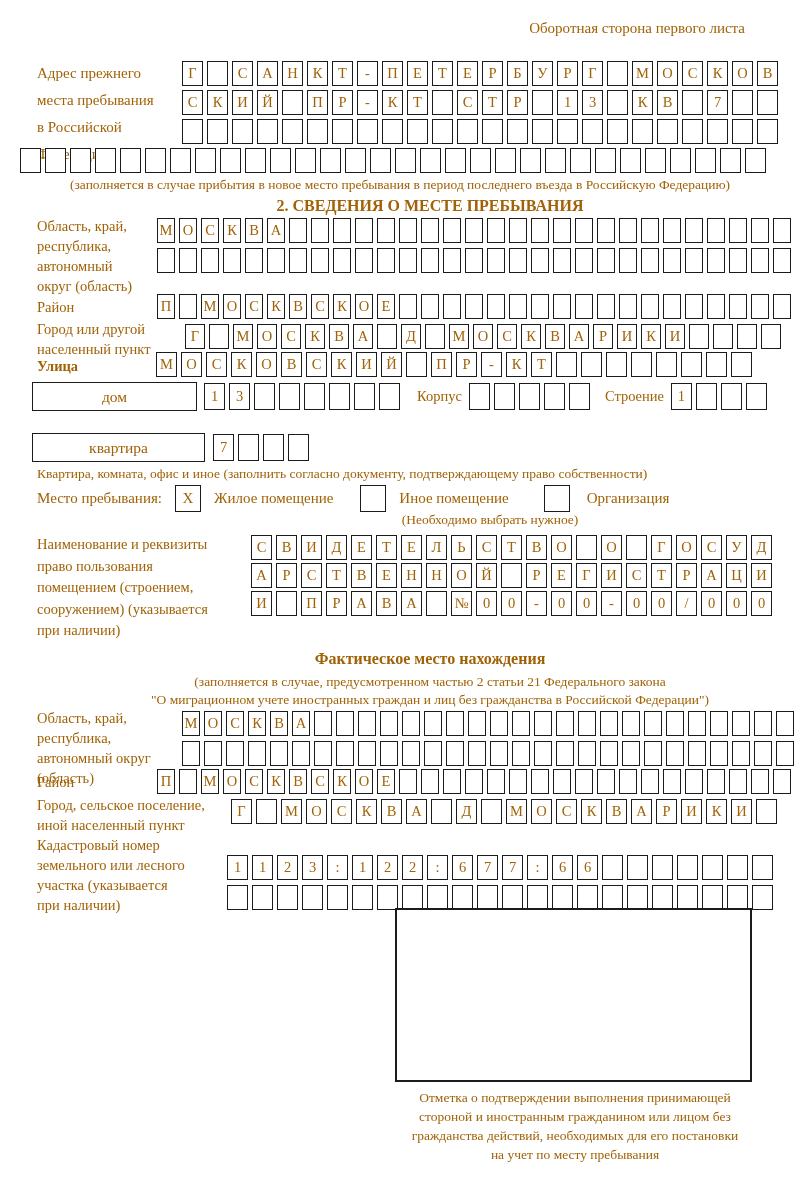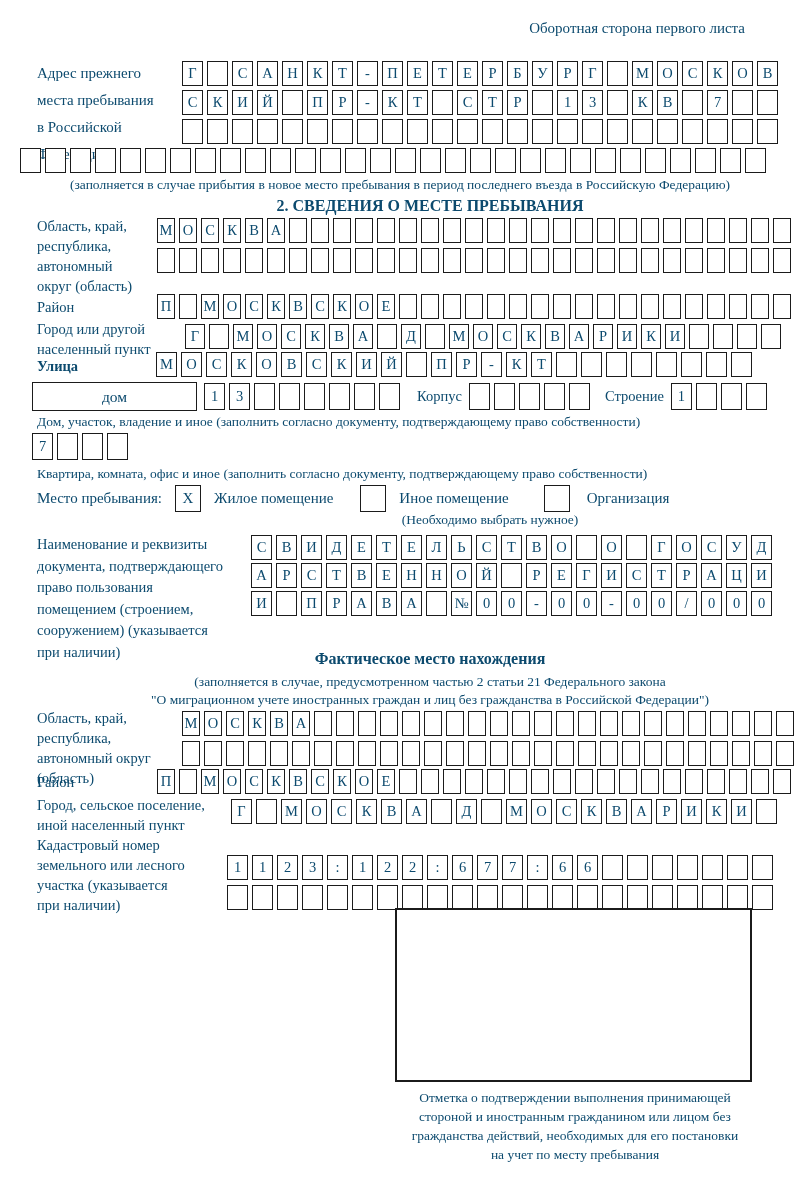--- a/index.html
+++ b/index.html
@@ -1,18 +1,18 @@
 <!DOCTYPE html>
 <html><head>
 <meta charset="utf-8">
 <style>
   html,body{margin:0;padding:0;background:#888;}
   #page{
     position:relative;width:800px;height:1180px;background:#ffffff;
-    font-family:"Liberation Serif","DejaVu Serif",serif;color:#0c4a6e;
+    font-family:"Liberation Serif","DejaVu Serif",serif;color:#a16207;
     margin:0 auto;overflow:hidden;
   }
   .abs{position:absolute;}
   .lbl{font-size:15px;line-height:27px;}
   .lbl-sm{font-size:14.5px;line-height:20px;}
   .lbl-doc{font-size:14.5px;line-height:21.5px;}
   .note{font-size:13.5px;}
   .title{font-size:16px;font-weight:bold;text-align:center;}
   .cells{display:flex;column-gap:4px;}
   .cell{
@@ -351,23 +351,23 @@
         <span class="cell"></span>
       </div>
     <div class="lbl-sm" style="line-height:29px;margin-left:8px;">Строение</div>
     <div class="cells size-h">
         <span class="cell">1</span>
         <span class="cell"></span>
         <span class="cell"></span>
         <span class="cell"></span>
       </div>
   </div>
-  <div class="abs note" style="top:414px;left:37px;">Дом, участок, владение и иное (заполнить согласно документу, подтверждающему право собственности)</div>
 
   <div class="abs inlineflex" style="top:433px;left:32px;column-gap:8px;">
+    <div class="bigbox" style="width:173px;">квартира</div>
     <div class="cells size-h">
         <span class="cell">7</span>
         <span class="cell"></span>
         <span class="cell"></span>
         <span class="cell"></span>
       </div>
   </div>
   <div class="abs note" style="top:466px;left:37px;">Квартира, комната, офис и иное (заполнить согласно документу, подтверждающему право собственности)</div>
 
   <div class="abs inlineflex" style="top:485px;left:37px;column-gap:13px;font-size:15px;">
@@ -376,21 +376,20 @@
     <span>Жилое помещение</span>
     <span class="chk" style="margin-left:14px;"></span>
     <span>Иное помещение</span>
     <span class="chk" style="margin-left:22px;"></span>
     <span style="margin-left:4px;">Организация</span>
   </div>
   <div class="abs note center" style="top:512px;left:290px;width:400px;">(Необходимо выбрать нужное)</div>
 
   <div class="abs lbl-doc" style="top:534px;left:37px;width:210px;">
     <div>Наименование и реквизиты</div>
-    <div>документа, подтверждающего</div>
     <div>право пользования</div>
     <div>помещением (строением,</div>
     <div>сооружением) (указывается</div>
     <div>при наличии)</div>
   </div>
   <div class="abs rowgap" style="top:535px;left:251px;row-gap:3px;">
     <div class="cells size-a">
         <span class="cell">С</span>
         <span class="cell">В</span>
         <span class="cell">И</span>

